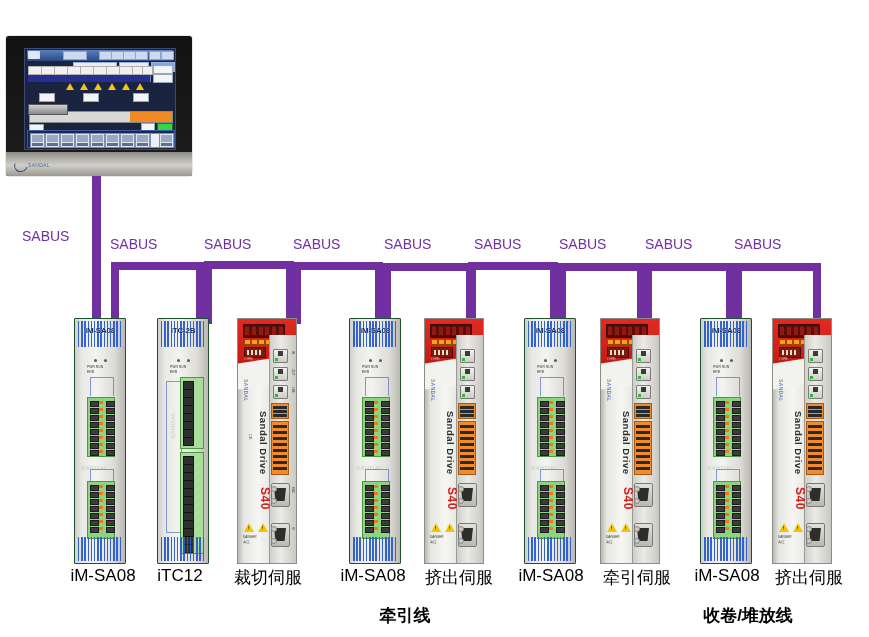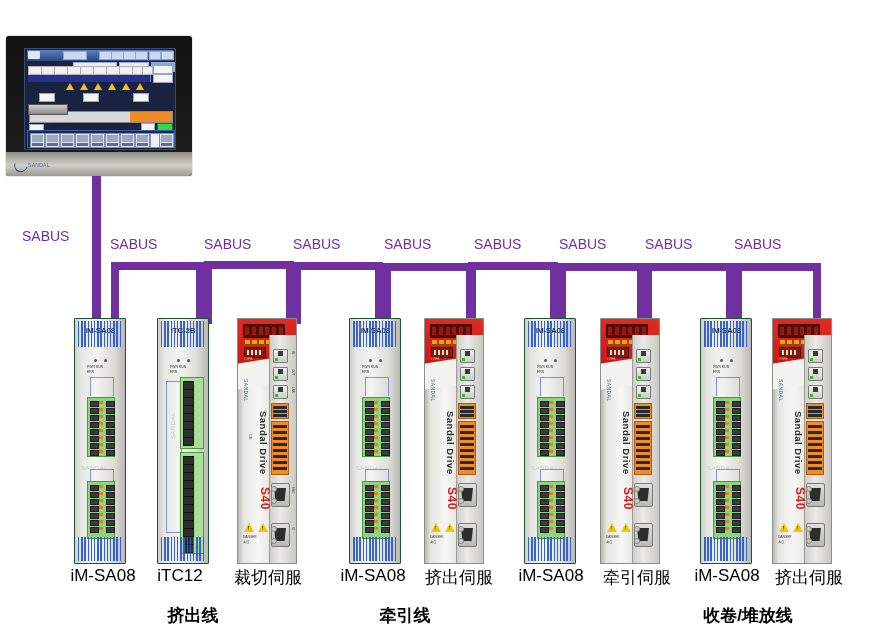--- a/index.html
+++ b/index.html
@@ -1001,17 +1001,16 @@
   <div class="dev-label" style="left:58px;width:90px;">iM-SA08</div>
   <div class="dev-label" style="left:145px;width:70px;">iTC12</div>
   <div class="dev-label" style="left:218px;width:100px;">裁切伺服</div>
   <div class="dev-label" style="left:328px;width:90px;">iM-SA08</div>
   <div class="dev-label" style="left:414px;width:90px;">挤出伺服</div>
   <div class="dev-label" style="left:506px;width:90px;">iM-SA08</div>
   <div class="dev-label" style="left:592px;width:90px;">牵引伺服</div>
   <div class="dev-label" style="left:682px;width:90px;">iM-SA08</div>
   <div class="dev-label" style="left:764px;width:90px;">挤出伺服</div>
 
-  <div class="group-label" style="left:128px;width:130px;">挤出线</div>
   <div class="group-label" style="left:340px;width:130px;">牵引线</div>
   <div class="group-label" style="left:668px;width:160px;">收卷/堆放线</div>
 
 </div>
 
 </body></html>

